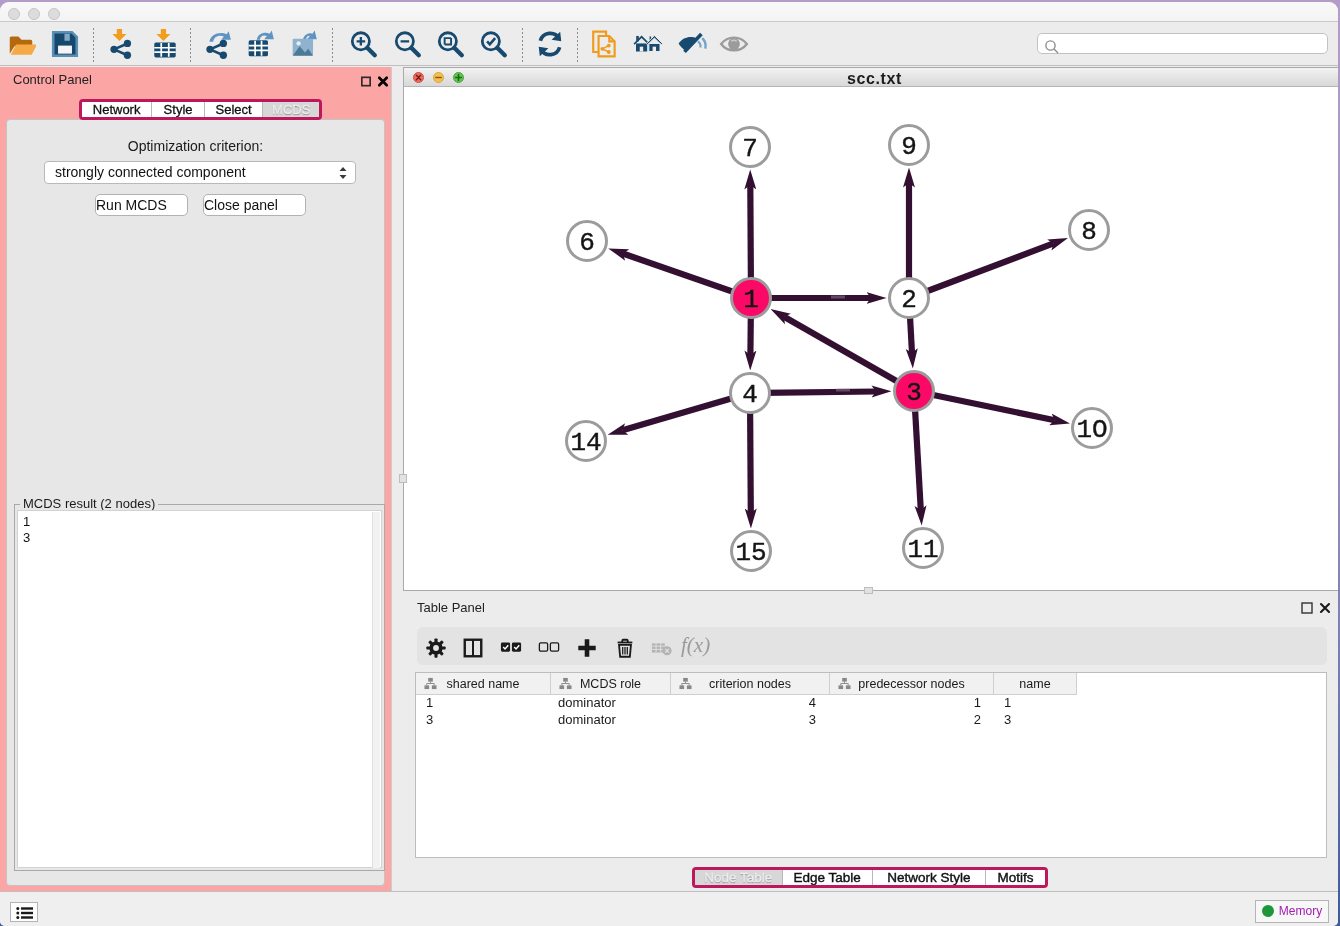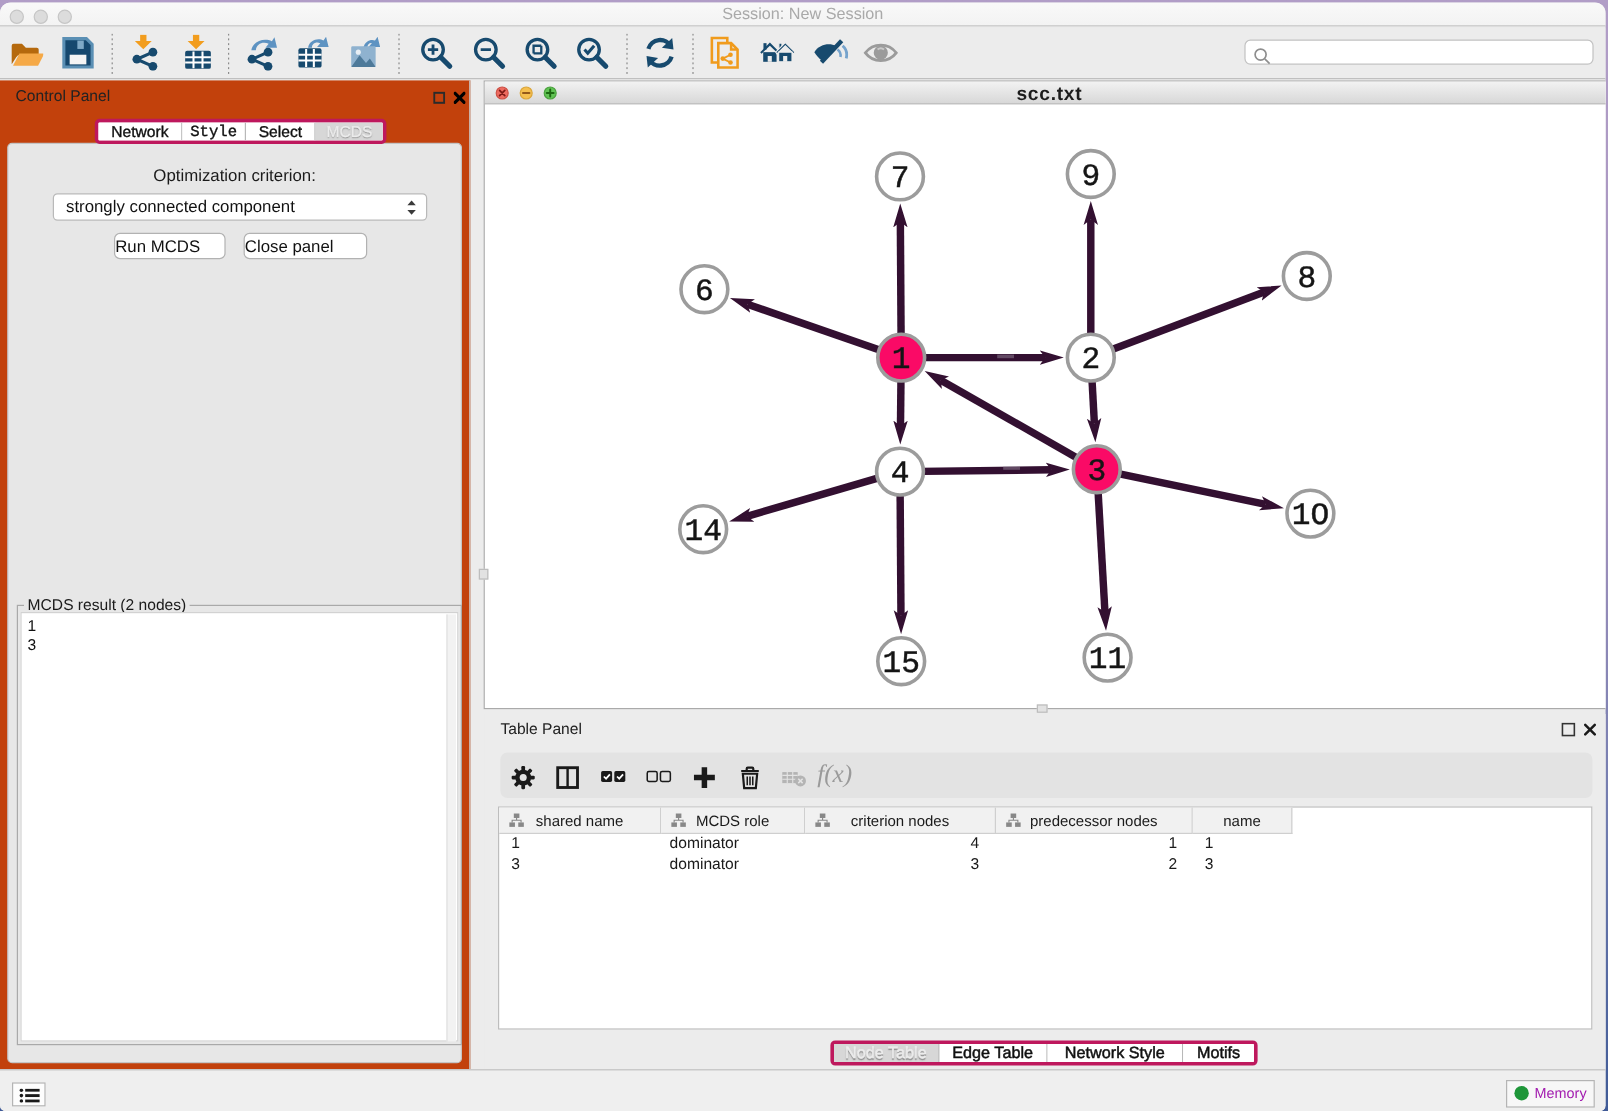--- a/index.html
+++ b/index.html
@@ -25,21 +25,21 @@
   position:absolute; left:0; top:21px; width:100%; height:43px;
   background:#ececec; border-bottom:1px solid #bfbfbf;
 }
 .tbi { position:absolute; top:6px; width:30px; height:30px; }
 .tbsep { position:absolute; top:5px; height:34px; width:1px;
   background-image:linear-gradient(#8b8b8b 40%, rgba(0,0,0,0) 0%);
   background-size:1px 4px; background-repeat:repeat-y; }
 #searchbox { position:absolute; left:1037px; top:10px; width:291px; height:21px;
   background:#fff; border:1px solid #c2c2c2; border-radius:5px; }
 
-#ctrlpanel { position:absolute; left:0; top:65px; width:392px; height:824px; background:#c2410c; }
+#ctrlpanel { position:absolute; left:0; top:65px; width:392px; height:824px; background:#fca5a5; }
 #ctrl-title { position:absolute; left:13px; top:5px; font-size:13px; color:#222; }
 #ctrl-inner { position:absolute; left:6px; top:52px; width:379px; height:767px;
   background:#e7e7e7; border:1px solid #c4c4c4; border-radius:4px; }
 .tabbar { position:absolute; display:flex; height:21px; border:3px solid #be185d; -webkit-text-stroke:0.3px;
   border-radius:4px; overflow:hidden; background:#fff; font-size:13px; }
 .tabbar .tab { display:flex; align-items:center; justify-content:center;
   border-right:1px solid #b8b8b8; color:#111; background:#fff; }
 .tabbar .tab:last-child { border-right:none; }
 .tabbar .tab.sel { background:#d7d7d7; color:#ececec;
   text-shadow:0 1px 1px rgba(120,120,120,0.9); }
@@ -93,21 +93,20 @@
   background:#f7f7f7; border:1px solid #b4b4b4; font-size:12px; color:#a21caf;
   text-align:center; line-height:21px; }
 </style>
 </head>
 <body>
 <div id="win">
   <div id="titlebar">
     <div class="tl" style="left:8px;"></div>
     <div class="tl" style="left:28px;"></div>
     <div class="tl" style="left:48px;"></div>
-    <div id="title-text">Session: New Session</div>
   </div>
   <div id="toolbar">
     <svg class="tbi" style="left:6px;" viewBox="0 0 28 28">
       <path d="M3.5 23 V8.5 q0-1.5 1.5-1.5 h6.5 l3 3 h8.5 q1.5 0 1.5 1.5 v4 H10 q-2 0-3 2 z" fill="#b5690d"></path>
       <path d="M4.5 24 L9.5 14.5 H29 L24 24 z" fill="#f5a947"></path>
     </svg>
     <svg class="tbi" style="left:50px;" viewBox="0 0 28 28">
       <path d="M3 3 h17.5 l4.5 4.5 V25 H3 z" fill="#16486e" stroke="#5a8fb4" stroke-width="2.4"></path>
       <rect x="13.5" y="4.5" width="5" height="6.5" fill="#7fa9c6"></rect>
       <rect x="7.5" y="15.5" width="13" height="7.5" fill="#f4f4f4"></rect>
@@ -251,21 +250,21 @@
       <div id="mcds-fs">
         <div id="mcds-legend">MCDS result (2 nodes)</div>
         <div id="mcds-white">
           <div id="mcds-text">1<br>3</div>
           <div id="mcds-scroll"></div>
         </div>
       </div>
     </div>
     <div class="tabbar" style="left:79px; top:32px; width:243px;">
       <div class="tab" style="width:72px;">Network</div>
-      <div class="tab" style="width:54px;font-family:Liberation Mono, monospace;">Style</div>
+      <div class="tab" style="width:54px;">Style</div>
       <div class="tab" style="width:60px;">Select</div>
       <div class="tab sel" style="width:57px;">MCDS</div>
     </div>
   </div>
   <div id="netpanel">
     <div id="net-titlebar">
       <div id="net-title">scc.txt</div>
       <div class="ntl" style="left:9px; background:#ed6b60; border-color:#ce5247;">
         <svg viewBox="0 0 10 10">
             <path d="M2.6 2.6 L7.4 7.4 M7.4 2.6 L2.6 7.4" stroke="#7e1915" stroke-width="1.6" stroke-linecap="round"></path>

